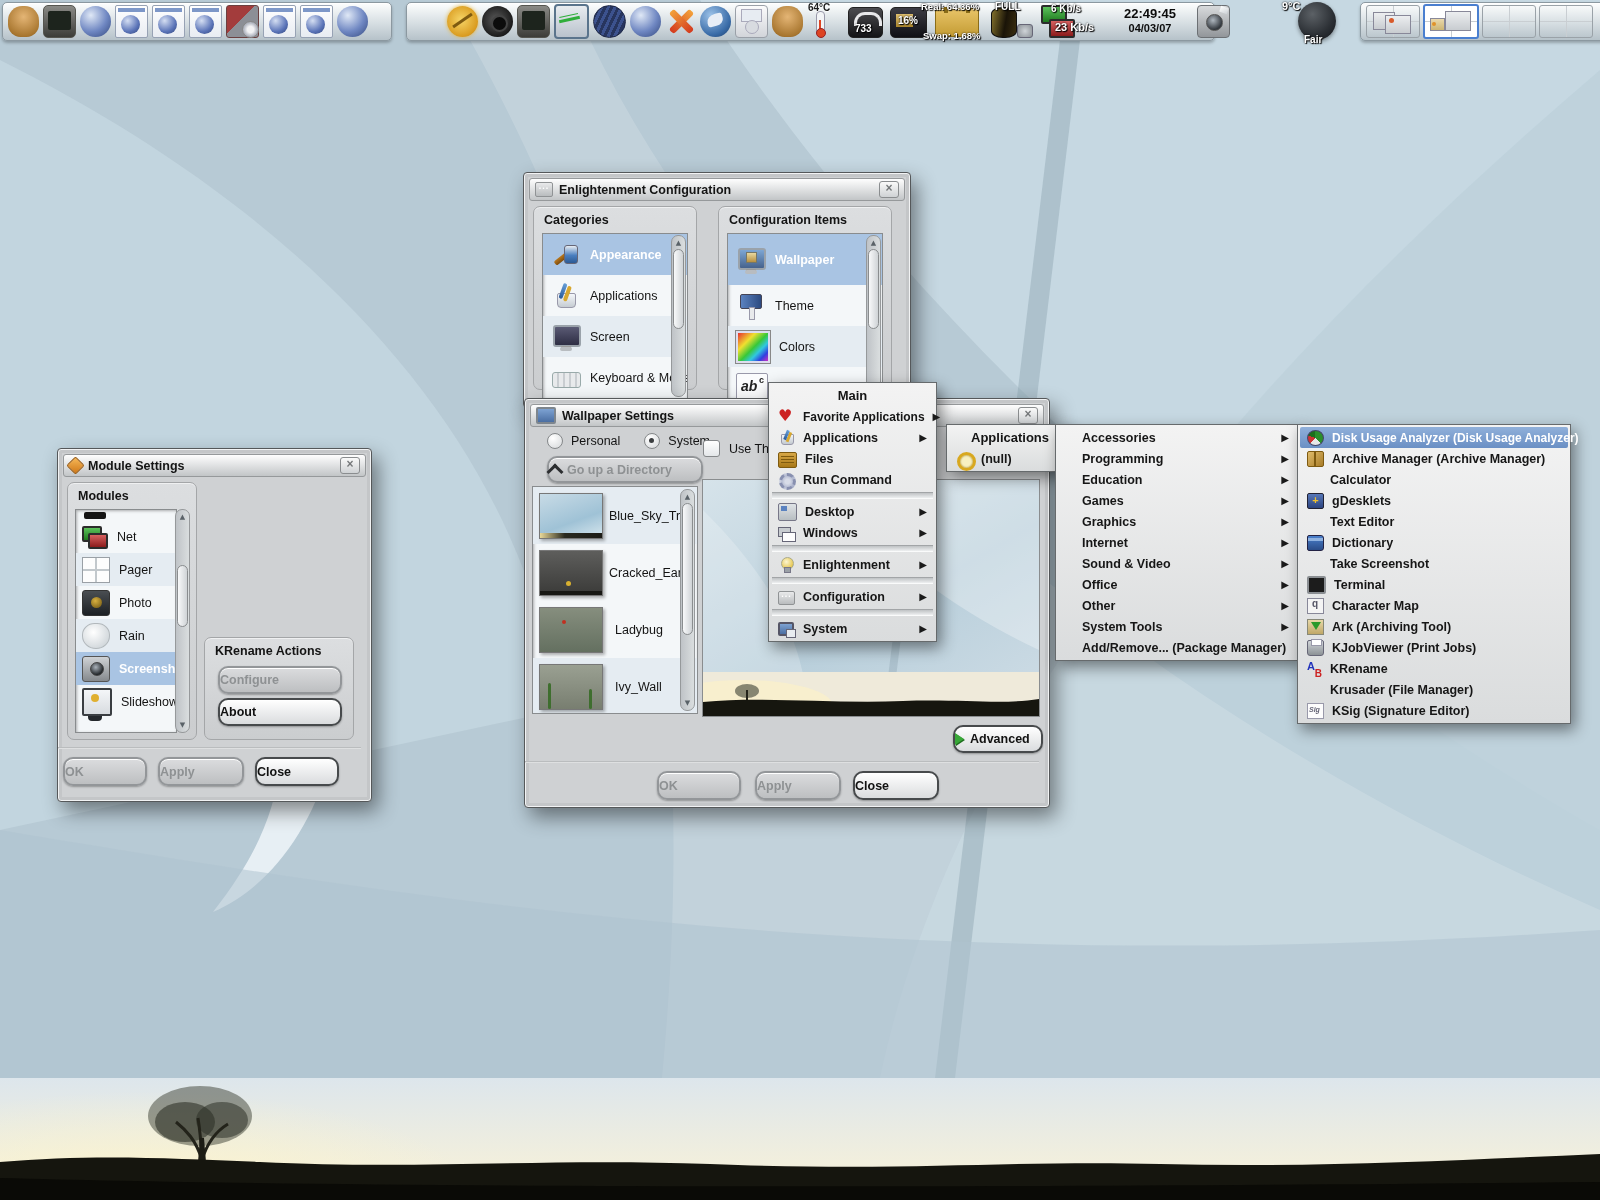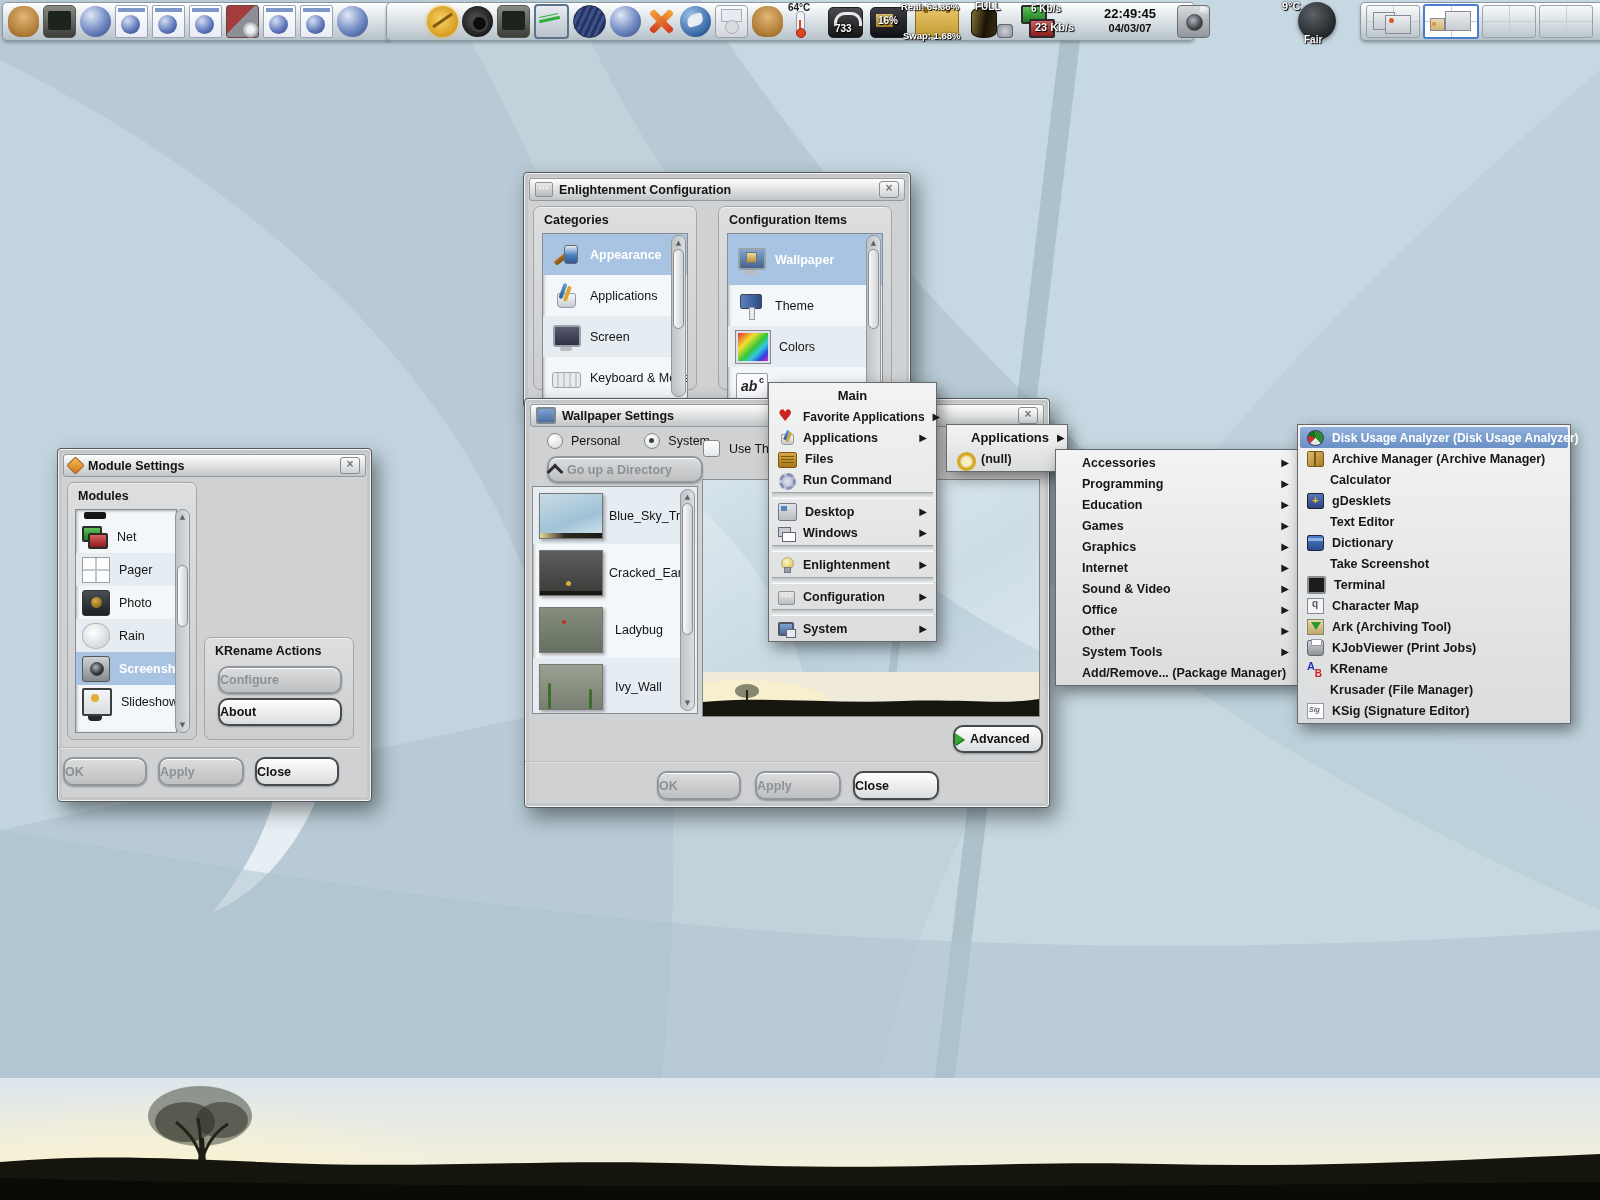--- a/index.html
+++ b/index.html
@@ -259,21 +259,21 @@
       <div class="pi i-globe"></div>
       <div class="pi i-doc"></div>
       <div class="pi i-doc"></div>
       <div class="pi i-doc"></div>
       <div class="pi i-pkg"></div>
       <div class="pi i-doc"></div>
       <div class="pi i-doc"></div>
       <div class="pi i-globe"></div>
     </div>
 
-    <div class="shelf" style="left:386px;width:762px;padding-left:40px;">
+    <div class="shelf" style="left:406px;width:762px;padding-left:40px;">
       <div class="pi i-sun"></div>
       <div class="pi i-speaker"></div>
       <div class="pi i-crt"></div>
       <div class="pi i-activity"></div>
       <div class="pi i-sphere"></div>
       <div class="pi i-globe"></div>
       <div class="pi i-xchat"></div>
       <div class="pi i-wolf"></div>
       <div class="pi i-ipod"></div>
       <div class="pi i-rabbit"></div>
@@ -606,21 +606,21 @@
       <span class="ar dj" style="margin-left:auto;font-size:10px">▶</span>
     </div>
     <div class="mitem">
       <div class="mi">
           <div class="mi-null"></div>
         </div>
       <span>(null)</span>
     </div>
   </div>
 
-  <div class="menu" style="left:1055px;top:449px;width:238px">
+  <div class="menu" style="left:1055px;top:424px;width:238px">
     <div class="mitem" style="padding-left:24px">
         <span>Accessories</span>
         <span class="ar dj">▶</span>
       </div>
     <div class="mitem" style="padding-left:24px">
         <span>Programming</span>
         <span class="ar dj">▶</span>
       </div>
     <div class="mitem" style="padding-left:24px">
         <span>Education</span>

